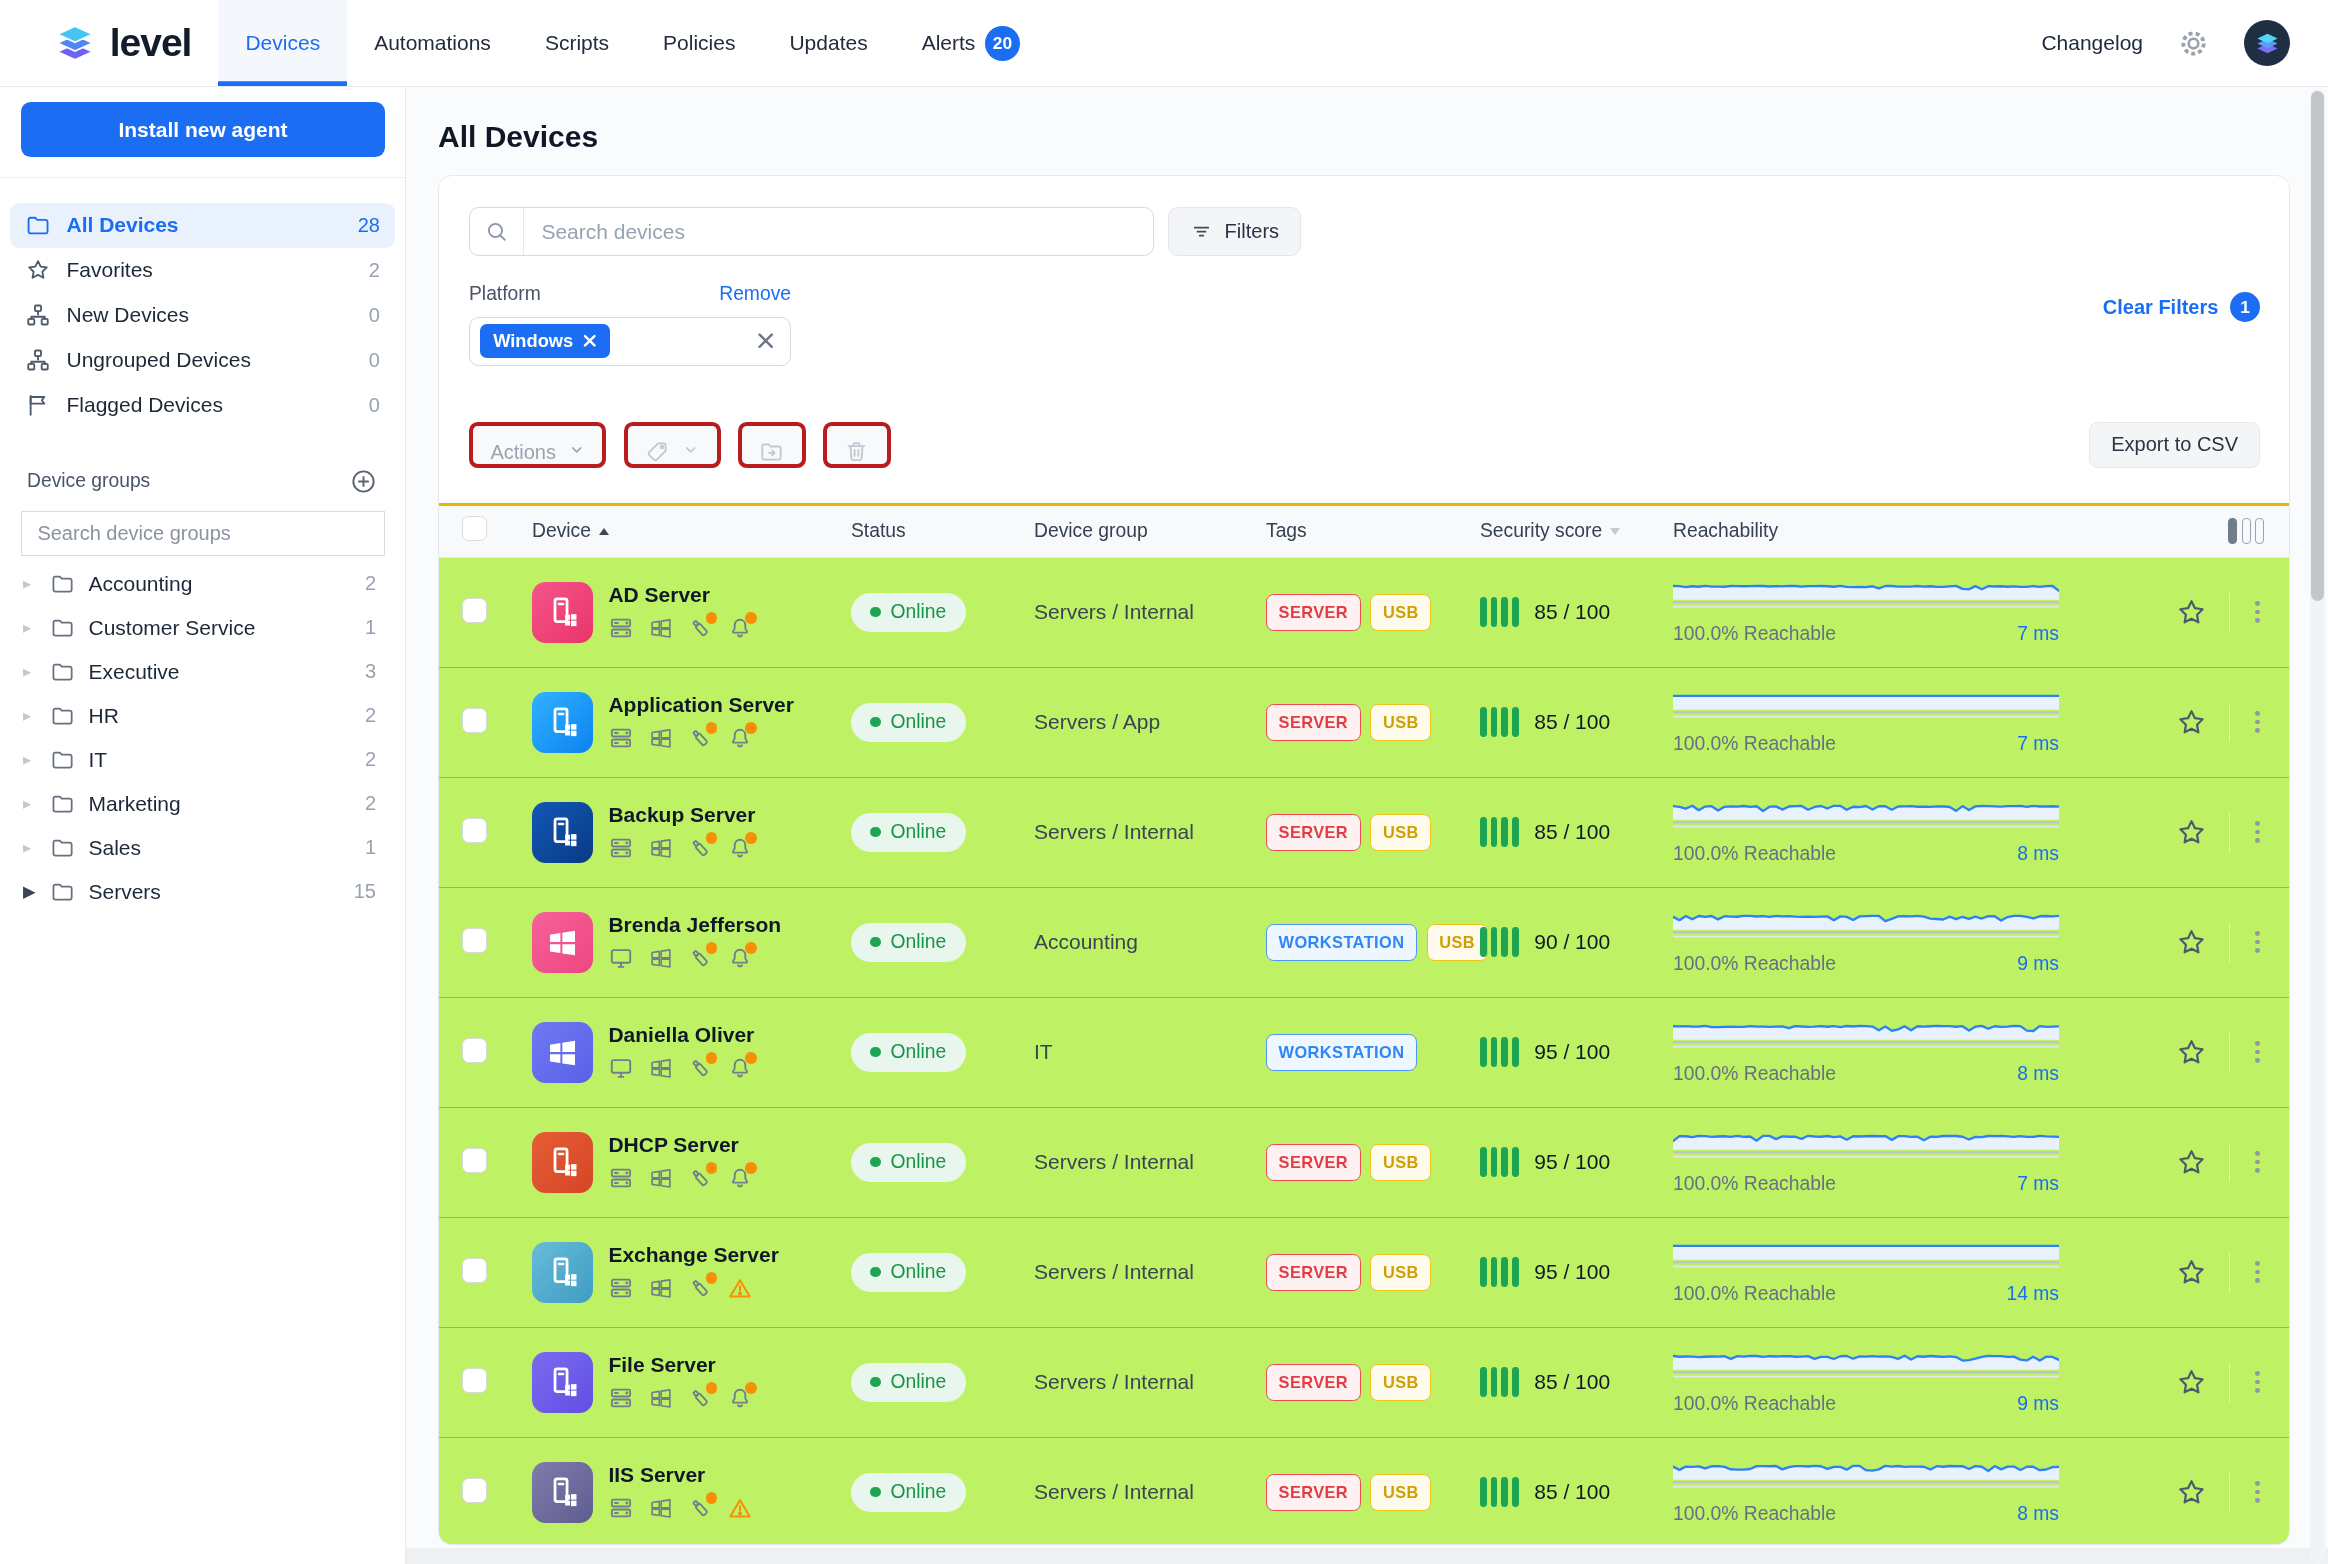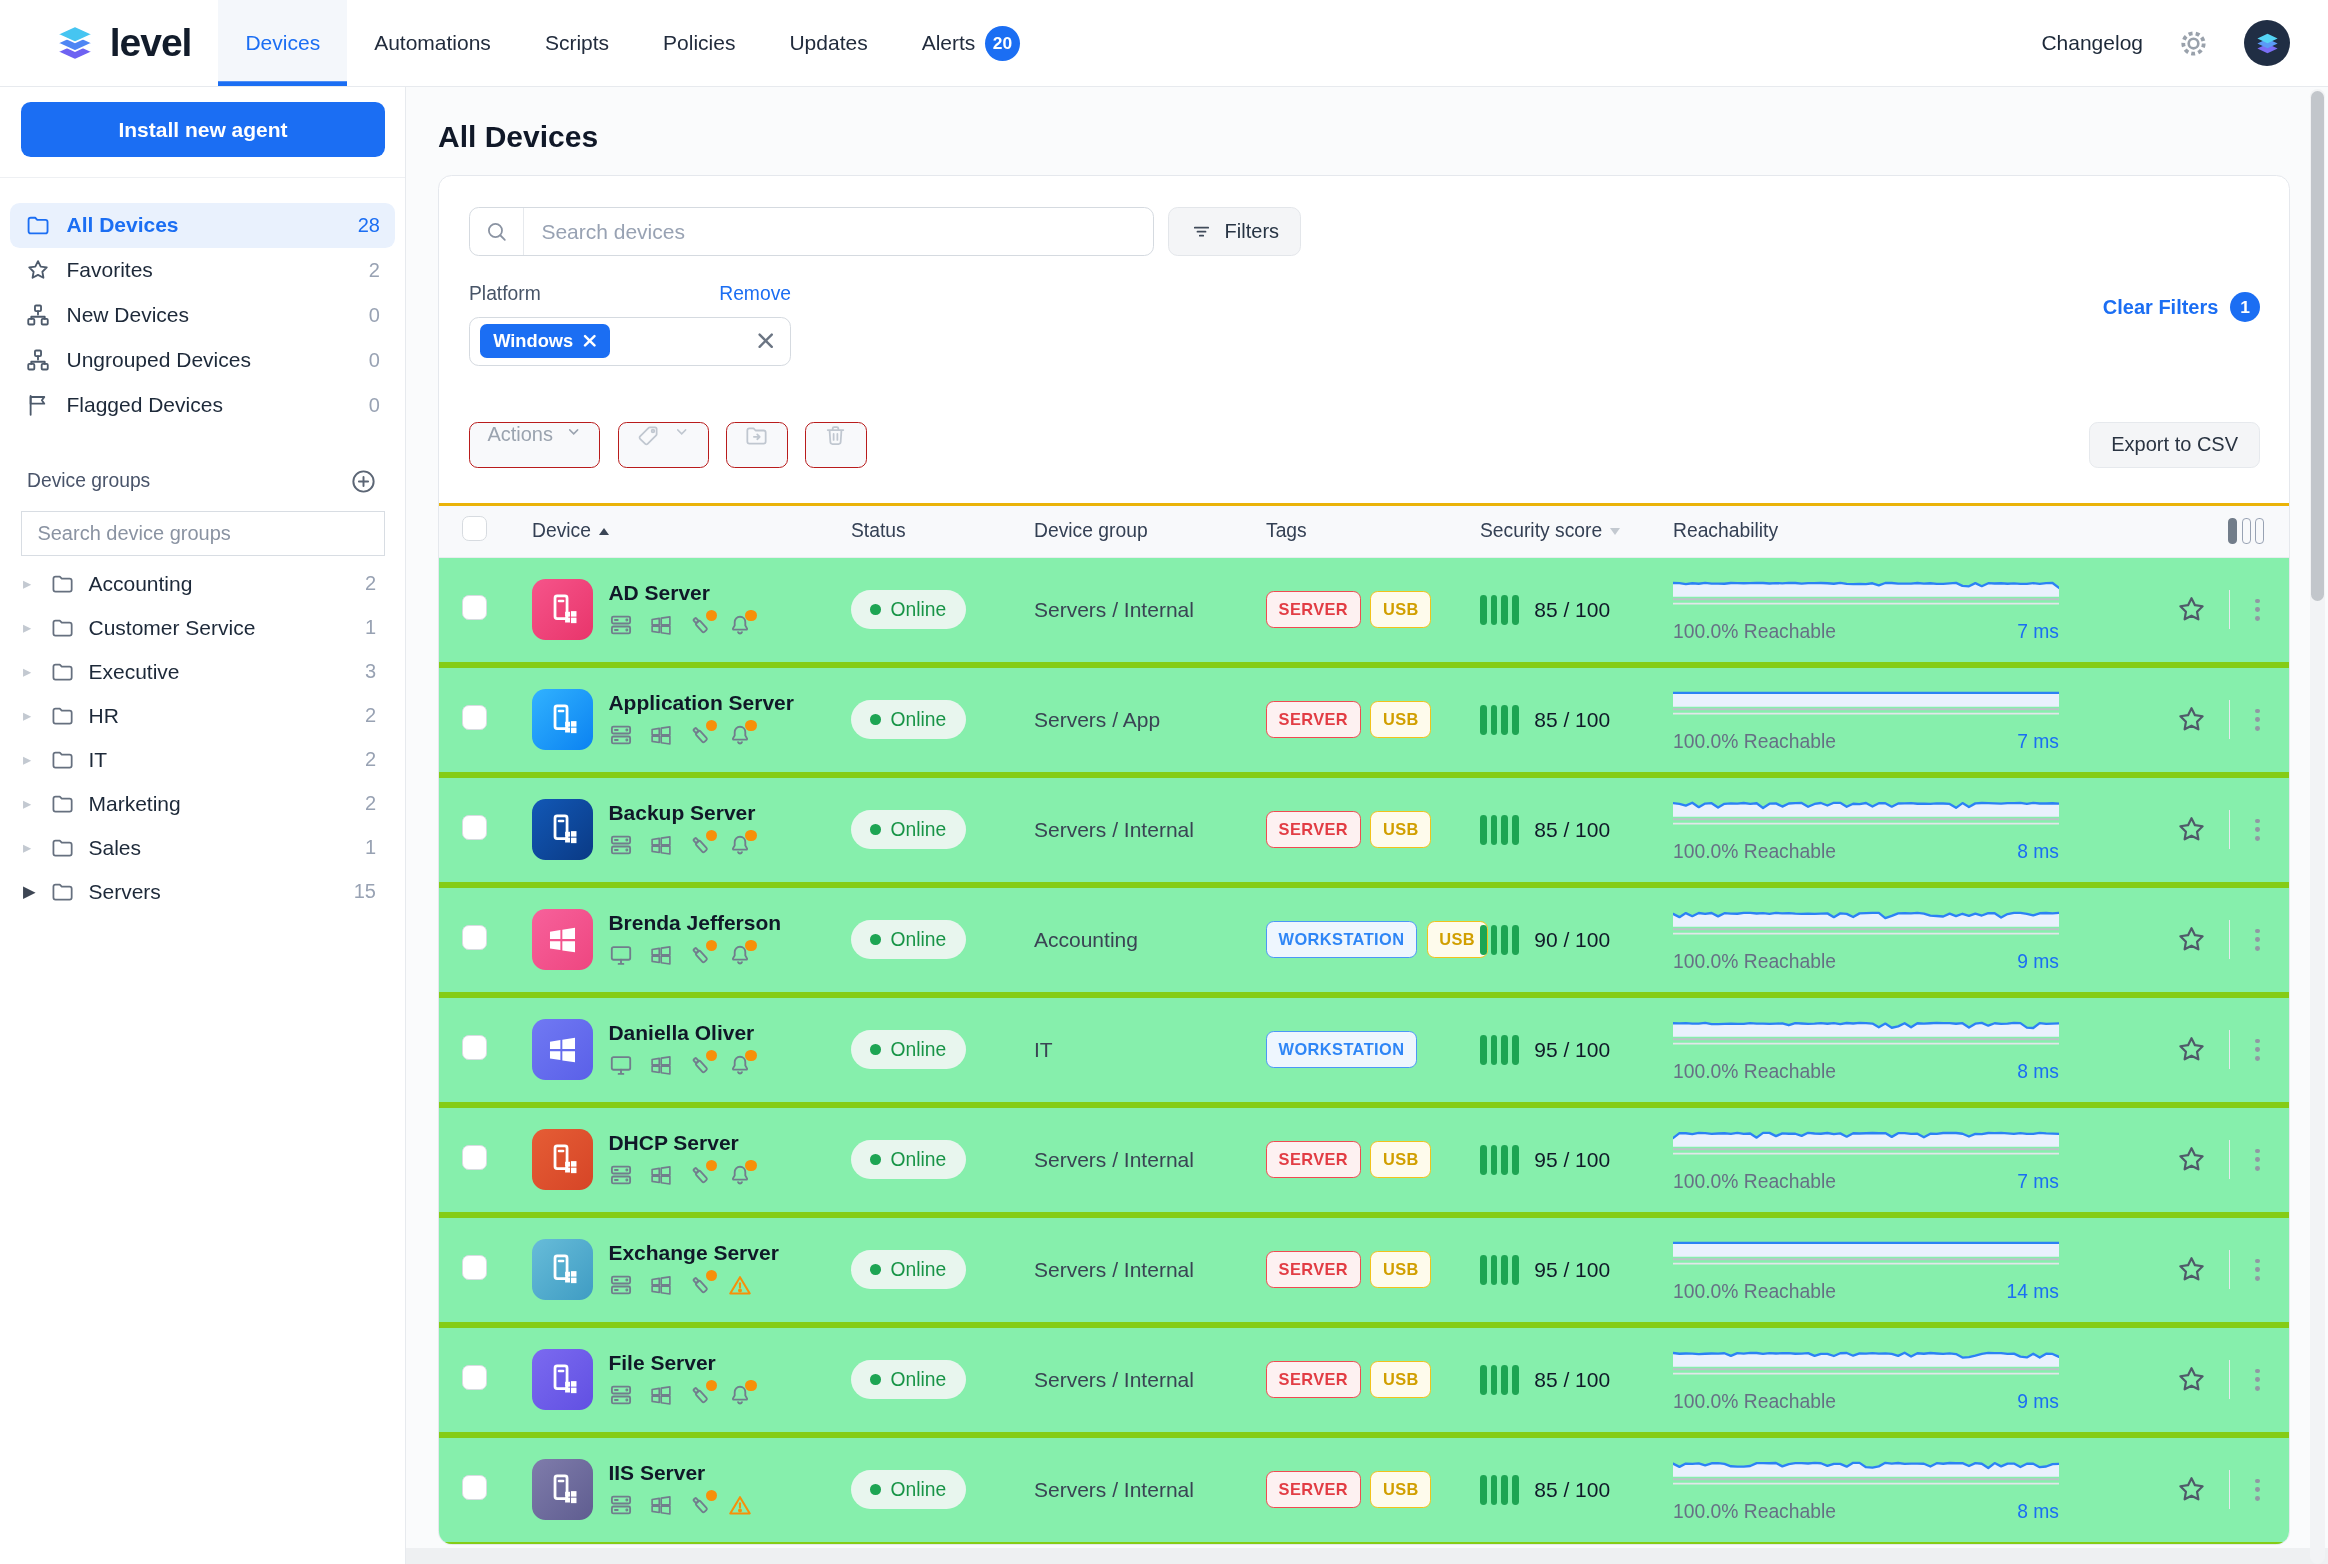--- a/index.html
+++ b/index.html
@@ -89,22 +89,22 @@
     display:inline-flex; align-items:center; gap:9.7px; font-size:18.3px; font-weight:600; cursor:pointer; }
   .chip svg { width:13.5px; height:13.5px; }
   .box-clear { margin-left:auto; color:#6b7583; cursor:pointer; width:17.4px; height:17.4px; }
   .box-clear svg { width:17.4px; height:17.4px; }
   .clear-filters { position:absolute; top:116px; right:29px; display:flex; align-items:center; gap:11.6px; cursor:pointer; }
   .clear-filters .cf-lbl { color:#1b6ef3; font-size:20px; font-weight:600; }
   .cf-badge { width:30px; height:30px; border-radius:50%; background:#1b6ef3; color:#fff;
     font-size:17.4px; font-weight:700; display:flex; align-items:center; justify-content:center; }
 
   .actions-row { margin:56px 29px 0 30px; display:flex; gap:17.4px; position:relative; }
-  .tbtn { height:46px; border:1px solid #b91c1c; background:#f8f9fb; border-radius:8.7px;
-    display:flex; align-items:flex-start; justify-content:center; gap:11.6px; padding:0 17.4px;
+  .tbtn { height:46px; border:4px solid #b91c1c; background:#f8f9fb; border-radius:8.7px;
+    display:flex; align-items:flex-end; justify-content:center; gap:11.6px; padding:0 17.4px;
     color:#c0c7d0; font-size:20px; cursor:pointer; }
   .tbtn svg { width:25px; height:25px; }
   .tbtn .small-chev svg { width:17.4px; height:17.4px; }
   .tbtn.lbl-btn { color:#9aa3af; }
   .export-btn { position:absolute; right:0; top:0; height:46px; padding:0 21px;
     border:1px solid #e6e9ed; background:#f4f5f7; border-radius:8.7px; font-size:20px;
     color:#2a3442; display:flex; align-items:center; cursor:pointer; }
 
   
   .tgrid { display:grid; grid-template-columns:70px 319px 183px 232px 214px 193px 391px 1fr;
@@ -113,21 +113,21 @@
     border-bottom:1px solid #e9ecef; font-size:19.3px; color:#344054; }
   .th { display:flex; align-items:center; gap:7.7px; cursor:pointer; }
   .caret-up { width:0; height:0; border-left:5.8px solid transparent; border-right:5.8px solid transparent;
     border-bottom:7.7px solid #3b4656; }
   .caret-dn { width:0; height:0; border-left:5.8px solid transparent; border-right:5.8px solid transparent;
     border-top:7.7px solid #c3c9d0; }
   .cols-ic { display:flex; gap:4.8px; justify-content:flex-end; padding-right:25px; cursor:pointer; }
   .cols-ic i { width:8.7px; height:26px; border-radius:3.9px; border:1.9px solid #98a2b3; }
   .cols-ic i:first-child { background:#727d8a; border-color:#727d8a; }
 
-  .trow { height:110px; border-bottom:6px solid #84cc16; background:#86efac; }
+  .trow { height:110px; border-bottom:1px solid #84cc16; background:#bef264; }
   .checkbox { width:25px; height:25px; border:1.9px solid #d7dbe0; border-radius:6.8px; background:#fff;
     display:inline-block; cursor:pointer; }
   .devcell { display:flex; align-items:center; gap:15.4px; }
   .avatar { width:61px; height:61px; border-radius:13.5px; display:flex; align-items:center;
     justify-content:center; flex:none; }
   .avatar svg { width:39px; height:39px; }
   .dname { font-size:21px; font-weight:700; color:#101828; cursor:pointer; }
   .dicons { display:flex; align-items:center; gap:13.5px; margin-top:7.7px; }
   .dico { position:relative; width:26px; height:26px; color:#717d8c; display:inline-flex; }
   .dico svg { width:26px; height:26px; }

